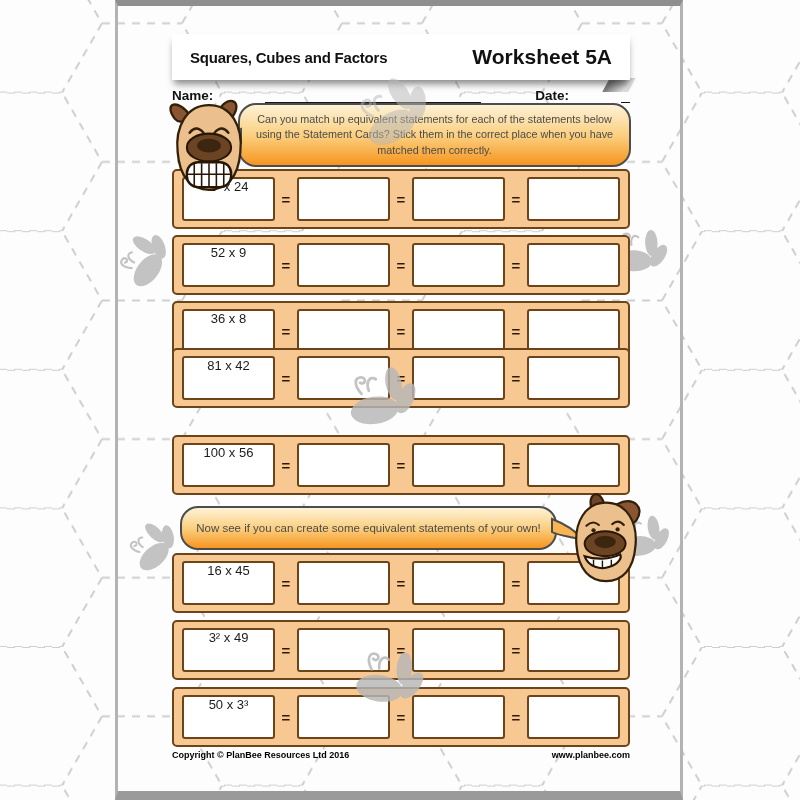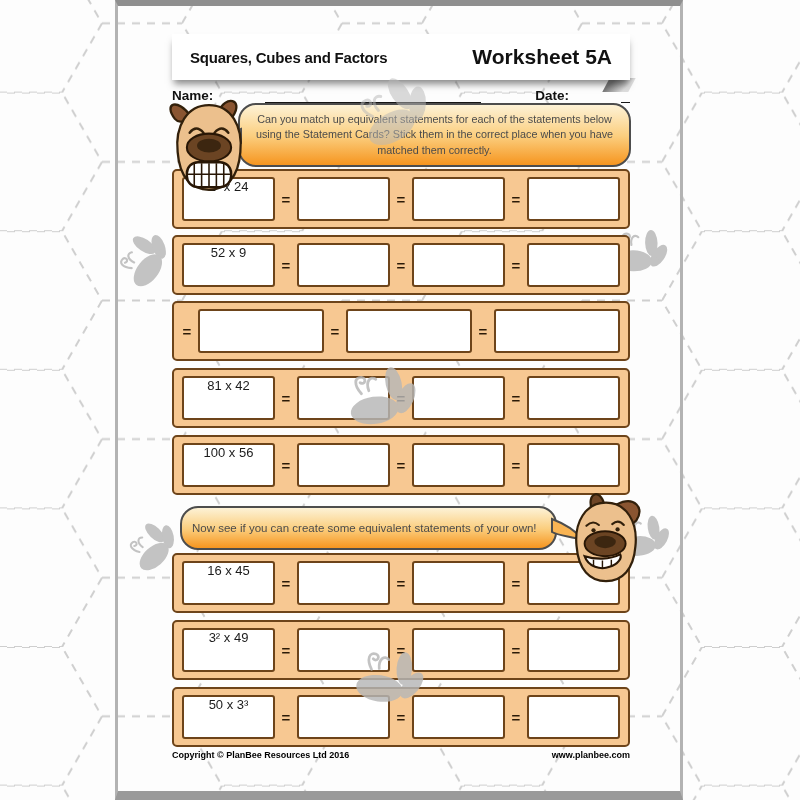--- a/index.html
+++ b/index.html
@@ -38,21 +38,21 @@
   }
   .fline { border-bottom:1.8px solid #151515; height:15px; }
   .fline.l1 { width:216px; margin:0 6px 0 4px; }
   .fline.l2 { flex:1; margin-left:4px; }
 
   
   .bubble {
     position:absolute; z-index:4; color:#4b4b4b;
     background:linear-gradient(180deg,#fdf2d6 0%,#fbce7e 52%,#f6951f 100%);
     border:2px solid #4d4d4d; border-radius:18px;
-    display:flex; align-items:center; justify-content:flex-start; text-align:center;
+    display:flex; align-items:center; justify-content:center; text-align:center;
   }
   #bubble1 { left:120px; top:97px; width:393px; height:64px; font-size:10.8px; line-height:1.4; padding:4px 13px; }
   #bubble2 { left:62px; top:500px; width:377px; height:44px; font-size:11.5px; padding:10px 10px; }
   .tail { position:absolute; z-index:5; }
   #tail1 { left:94px; top:120px; }
   #tail2 { left:432px; top:510px; }
 
   
   .srow {
     position:absolute; left:54px; width:458px; height:60px; z-index:2;
@@ -154,28 +154,31 @@
         <span class="expr">52 x 9</span>
       </div>
     <div class="eq">=</div>
     <div class="cell"></div>
     <div class="eq">=</div>
     <div class="cell"></div>
     <div class="eq">=</div>
     <div class="cell"></div>
   </div>
   <div class="srow" style="top:295px">
-    <div class="eq">=</div>
-    <div class="cell"></div>
-    <div class="eq">=</div>
-    <div class="cell"></div>
-    <div class="eq">=</div>
-    <div class="cell"></div>
-  </div>
-  <div class="srow" style="top:362px">
+    <div class="cell">
+        <span class="expr">36 x 8</span>
+      </div>
+    <div class="eq">=</div>
+    <div class="cell"></div>
+    <div class="eq">=</div>
+    <div class="cell"></div>
+    <div class="eq">=</div>
+    <div class="cell"></div>
+  </div>
+  <div class="srow" style="top:342px">
     <div class="cell">
         <span class="expr">81 x 42</span>
       </div>
     <div class="eq">=</div>
     <div class="cell"></div>
     <div class="eq">=</div>
     <div class="cell"></div>
     <div class="eq">=</div>
     <div class="cell"></div>
   </div>

